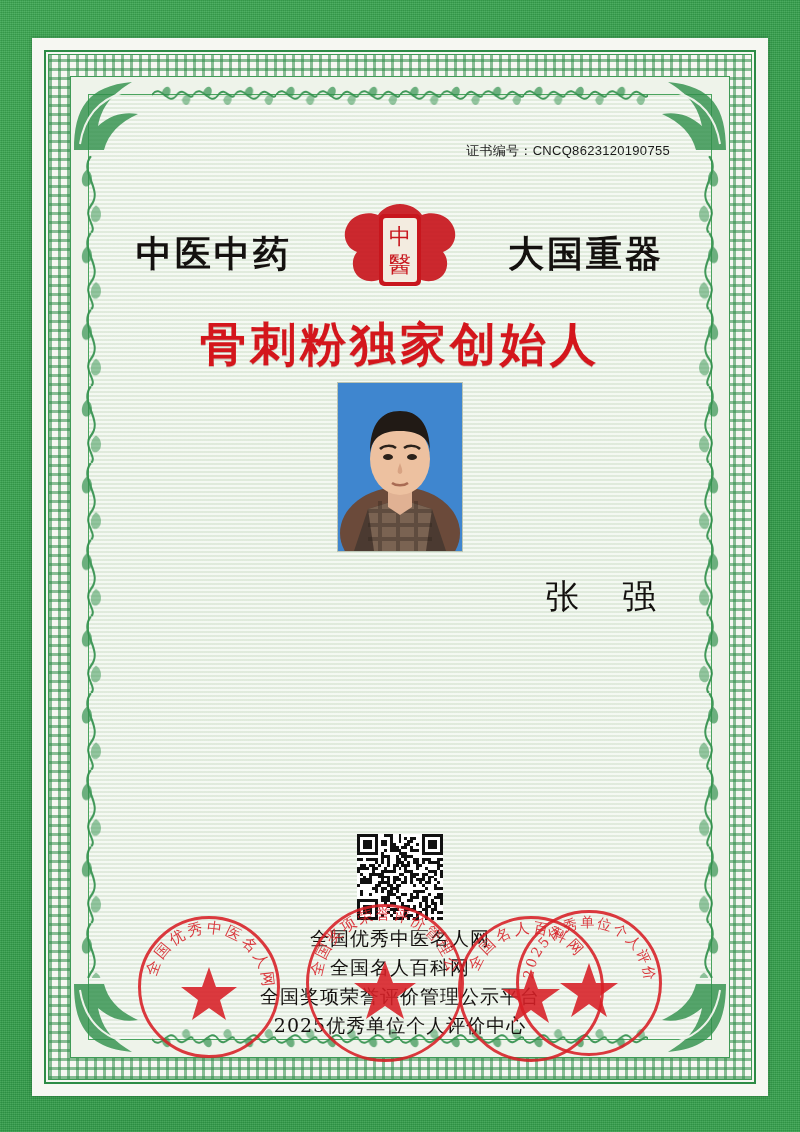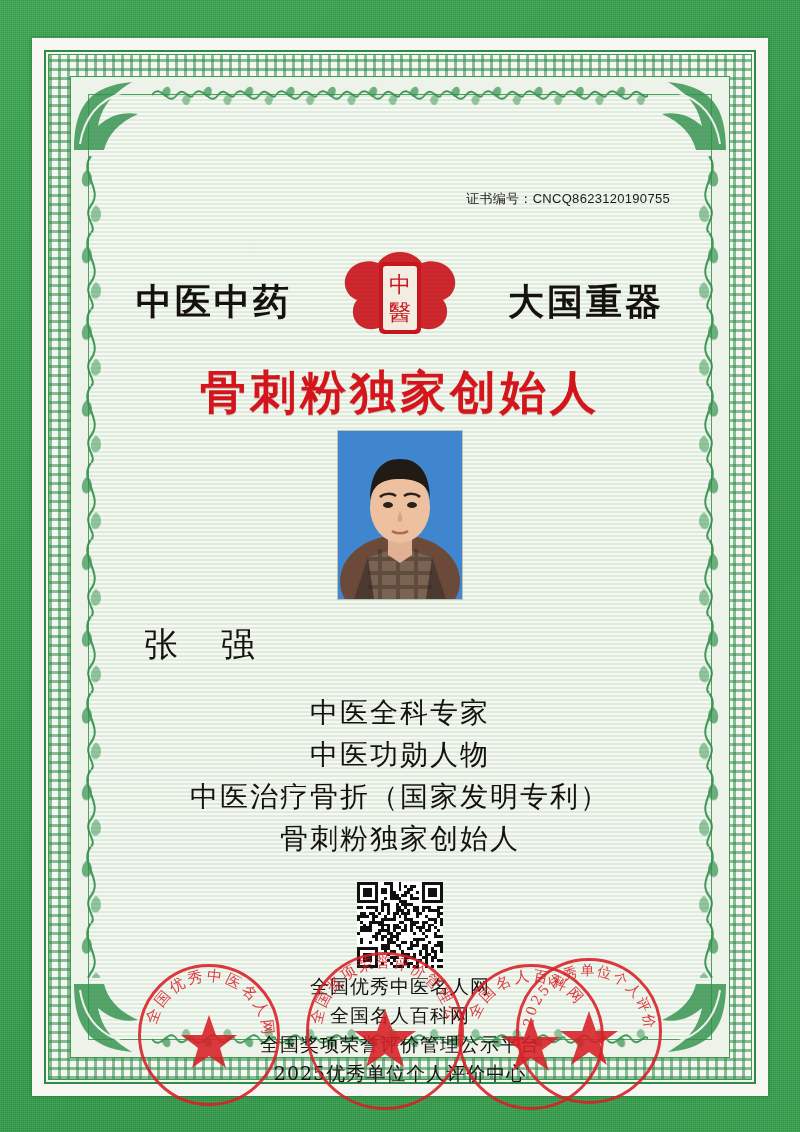--- a/index.html
+++ b/index.html
@@ -125,21 +125,20 @@
   .vine-h.bottom { left: 120px; right: 120px; bottom: 42px; transform: scaleY(-1); }
   .vine-h svg { width: 100%; height: 30px; display: block; }
 
   
   .content {
     position: absolute;
     left: 96px;
     top: 96px;
     right: 96px;
     bottom: 96px;
-    margin-top: 48px;
   }
 
   .cert-no {
     position: absolute;
     right: 2px;
     top: 8px;
     font-family: "Liberation Sans", sans-serif;
     font-size: 13px;
     color: #1a1a1a;
     letter-spacing: .3px;
@@ -201,21 +200,21 @@
     overflow: hidden;
     background: linear-gradient(180deg, #2e6fb7 0%, #3f86cf 55%, #4a90d9 100%);
   }
   .portrait svg { width: 100%; height: 100%; display: block; }
 
   .person-name {
     position: absolute;
     top: 440px;
     left: 0;
     right: 0;
-    text-align: left;
+    text-align: right;
     font-family: "DejaVu Serif", serif;
     font-size: 34px;
     letter-spacing: 16px;
     color: #14110f;
     text-indent: 16px;
   }
 
   .credentials {
     position: absolute;
     top: 510px;
@@ -396,26 +395,20 @@
           <path d="M42,66 C46,62 54,62 58,65" stroke="#2b211a" stroke-width="2.5" fill="none"></path>
           <path d="M66,65 C70,62 78,62 82,66" stroke="#2b211a" stroke-width="2.5" fill="none"></path>
           <path d="M62,80 L58,90 L66,90 Z" fill="#d9a림" opacity="0"></path>
           <path d="M62,80 C60,86 58,90 62,91 C66,90 64,86 62,80 Z" fill="#d8a383"></path>
           <path d="M54,100 C58,103 66,103 70,100" stroke="#a96b53" stroke-width="2.5" fill="none"></path>
         </svg>
       </div>
 
       <div class="person-name">张 强</div>
 
-      <div class="credentials">
-        <div class="line">中医全科专家</div>
-        <div class="line">中医功勋人物</div>
-        <div class="line">中医治疗骨折（国家发明专利）</div>
-        <div class="line">骨刺粉独家创始人</div>
-      </div>
 
       <div class="qr">
         <svg viewBox="0 0 29 29" shape-rendering="crispEdges" aria-hidden="true">
           <rect width="29" height="29" fill="#ffffff"></rect>
           <g fill="#111111" id="qr-cells">
               <rect x="0" y="0" width="1" height="1"></rect>
               <rect x="1" y="0" width="1" height="1"></rect>
               <rect x="2" y="0" width="1" height="1"></rect>
               <rect x="3" y="0" width="1" height="1"></rect>
               <rect x="4" y="0" width="1" height="1"></rect>

